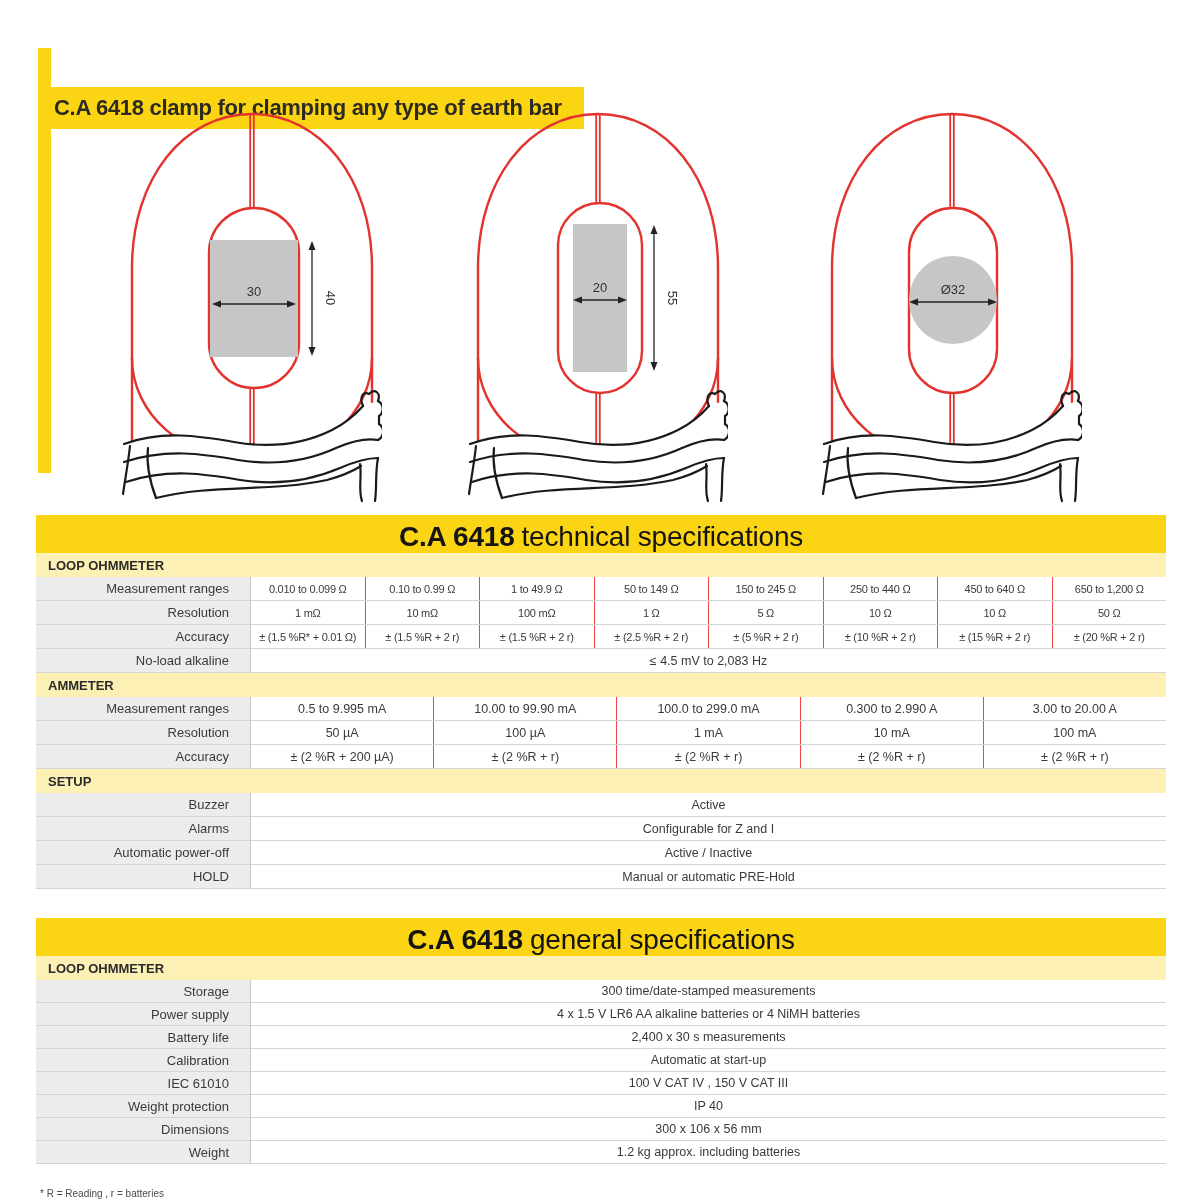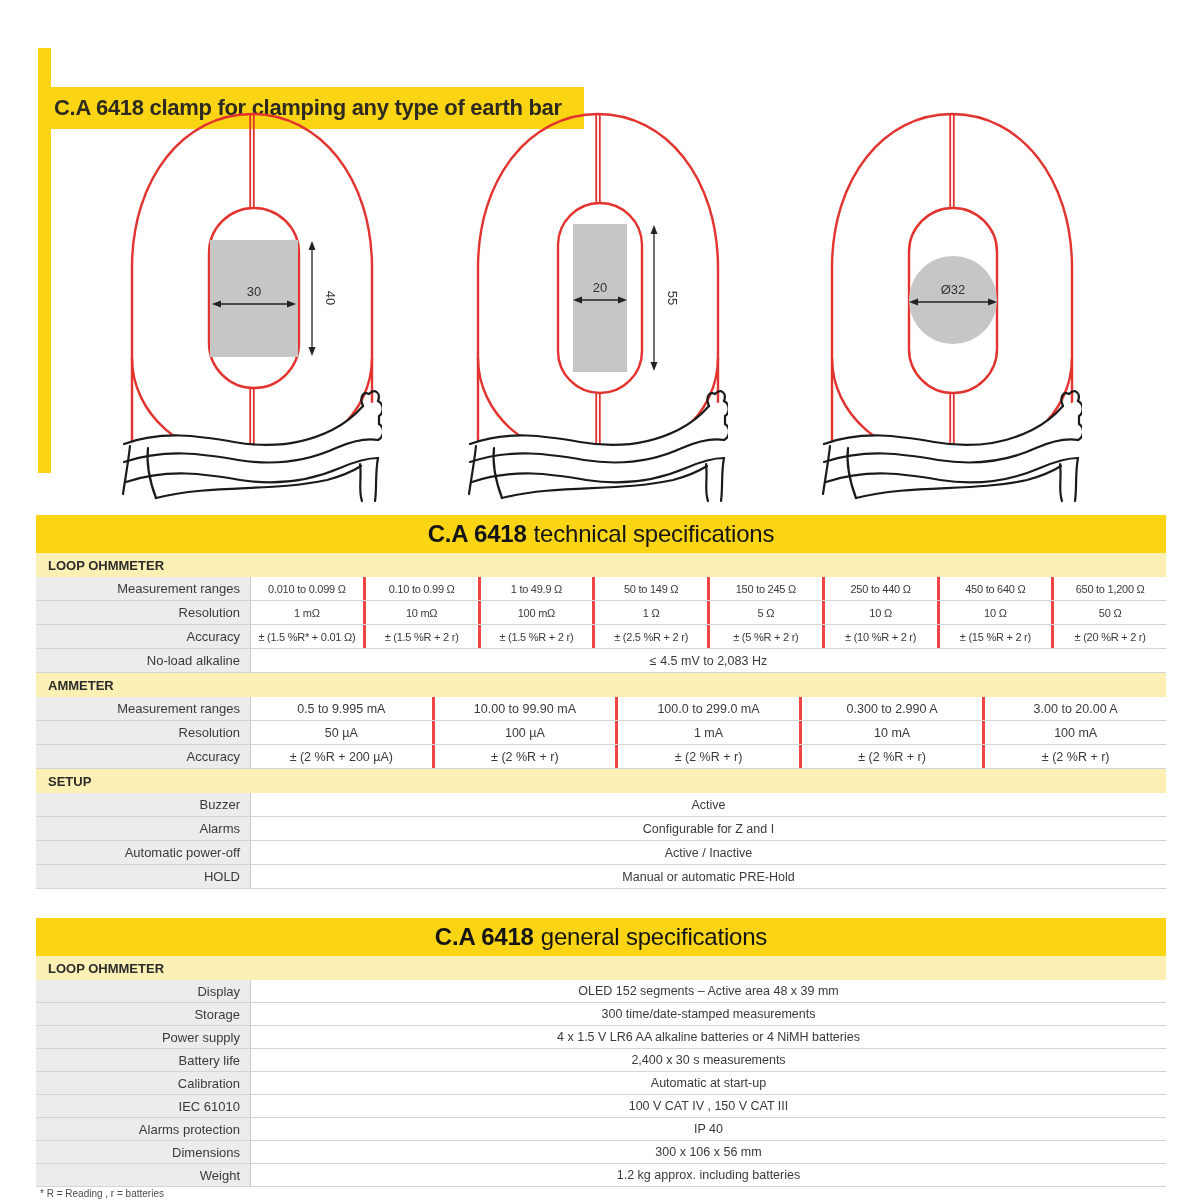--- a/index.html
+++ b/index.html
@@ -14,33 +14,33 @@
 
   
   .clamps{position:absolute;top:108px;left:0;width:1179px;height:400px;}
   .clamp{position:absolute;top:0;}
   .clamp-1{left:122px;} .clamp-2{left:468px;} .clamp-3{left:822px;}
   .dim-label{font-size:13px;fill:#333;font-family:"Liberation Sans",sans-serif;}
 
   
   .spec-table{position:absolute;left:36px;width:1130px;background:#fff;}
   .spec-table.tech{top:515px;} .spec-table.general{top:918px;}
-  .table-title{height:38px;background:#FBD514;display:flex;align-items:center;justify-content:center;
-               font-size:24px;color:#141414;letter-spacing:-0.2px;}
+  .table-title{height:38px;background:#FBD514;display:flex;align-items:flex-end;justify-content:center;
+               font-size:28px;color:#141414;letter-spacing:-0.2px;}
   .table-title .bold{font-weight:bold;margin-right:7px;}
   .section-band{height:24px;background:#FCF0B5;display:flex;align-items:center;padding-left:12px;
                 font-weight:bold;font-size:13px;color:#2b2b2b;box-sizing:border-box;}
   .t-row{display:flex;height:24px;border-bottom:1px solid #d4d4d4;box-sizing:border-box;background:#fff;}
   .general .t-row{height:23px;}
   .row-label{width:215px;flex:none;background:#ececec;display:flex;align-items:center;
-             justify-content:flex-end;padding-right:10px;box-sizing:border-box;
+             justify-content:flex-end;padding-right:21px;box-sizing:border-box;
              font-size:13px;color:#3a3a3a;border-right:1px solid #c9c9c9;}
   .cells{flex:1;display:flex;min-width:0;}
   .cell{flex:1;display:flex;align-items:center;justify-content:center;text-align:center;
-        font-size:12.5px;color:#3a3a3a;border-left:3px solid #ef4444;box-sizing:border-box;
+        font-size:12.5px;color:#3a3a3a;border-left:1px solid #ef4444;box-sizing:border-box;
         white-space:nowrap;overflow:hidden;}
   .cells .cell:first-child{border-left:none;}
   .cells.n8 .cell{font-size:11px;letter-spacing:-0.25px;}
   .cells.n5 .cell{font-size:12.5px;}
 
   .footnote{position:absolute;left:40px;top:1188px;font-size:10px;color:#4a4a4a;}
 </style>
 </head>
 <body>
 
@@ -249,26 +249,20 @@
   </div>
 
   <div class="spec-table general">
     <div class="table-title">
       <span class="bold">C.A 6418</span>
       <span>general specifications</span>
     </div>
     <div class="table-body">
         <div class="section-band">LOOP OHMMETER</div>
         <div class="t-row">
-          <div class="row-label">Display</div>
-          <div class="cells">
-            <div class="cell">OLED 152 segments – Active area 48 x 39 mm</div>
-          </div>
-        </div>
-        <div class="t-row">
           <div class="row-label">Storage</div>
           <div class="cells">
             <div class="cell">300 time/date-stamped measurements</div>
           </div>
         </div>
         <div class="t-row">
           <div class="row-label">Power supply</div>
           <div class="cells">
             <div class="cell">4 x 1.5 V LR6 AA alkaline batteries or 4 NiMH batteries</div>
           </div>
@@ -285,21 +279,21 @@
             <div class="cell">Automatic at start-up</div>
           </div>
         </div>
         <div class="t-row">
           <div class="row-label">IEC 61010</div>
           <div class="cells">
             <div class="cell">100 V CAT IV , 150 V CAT III</div>
           </div>
         </div>
         <div class="t-row">
-          <div class="row-label">Alarms protection</div>
+          <div class="row-label">Weight protection</div>
           <div class="cells">
             <div class="cell">IP 40</div>
           </div>
         </div>
         <div class="t-row">
           <div class="row-label">Dimensions</div>
           <div class="cells">
             <div class="cell">300 x 106 x 56 mm</div>
           </div>
         </div>

